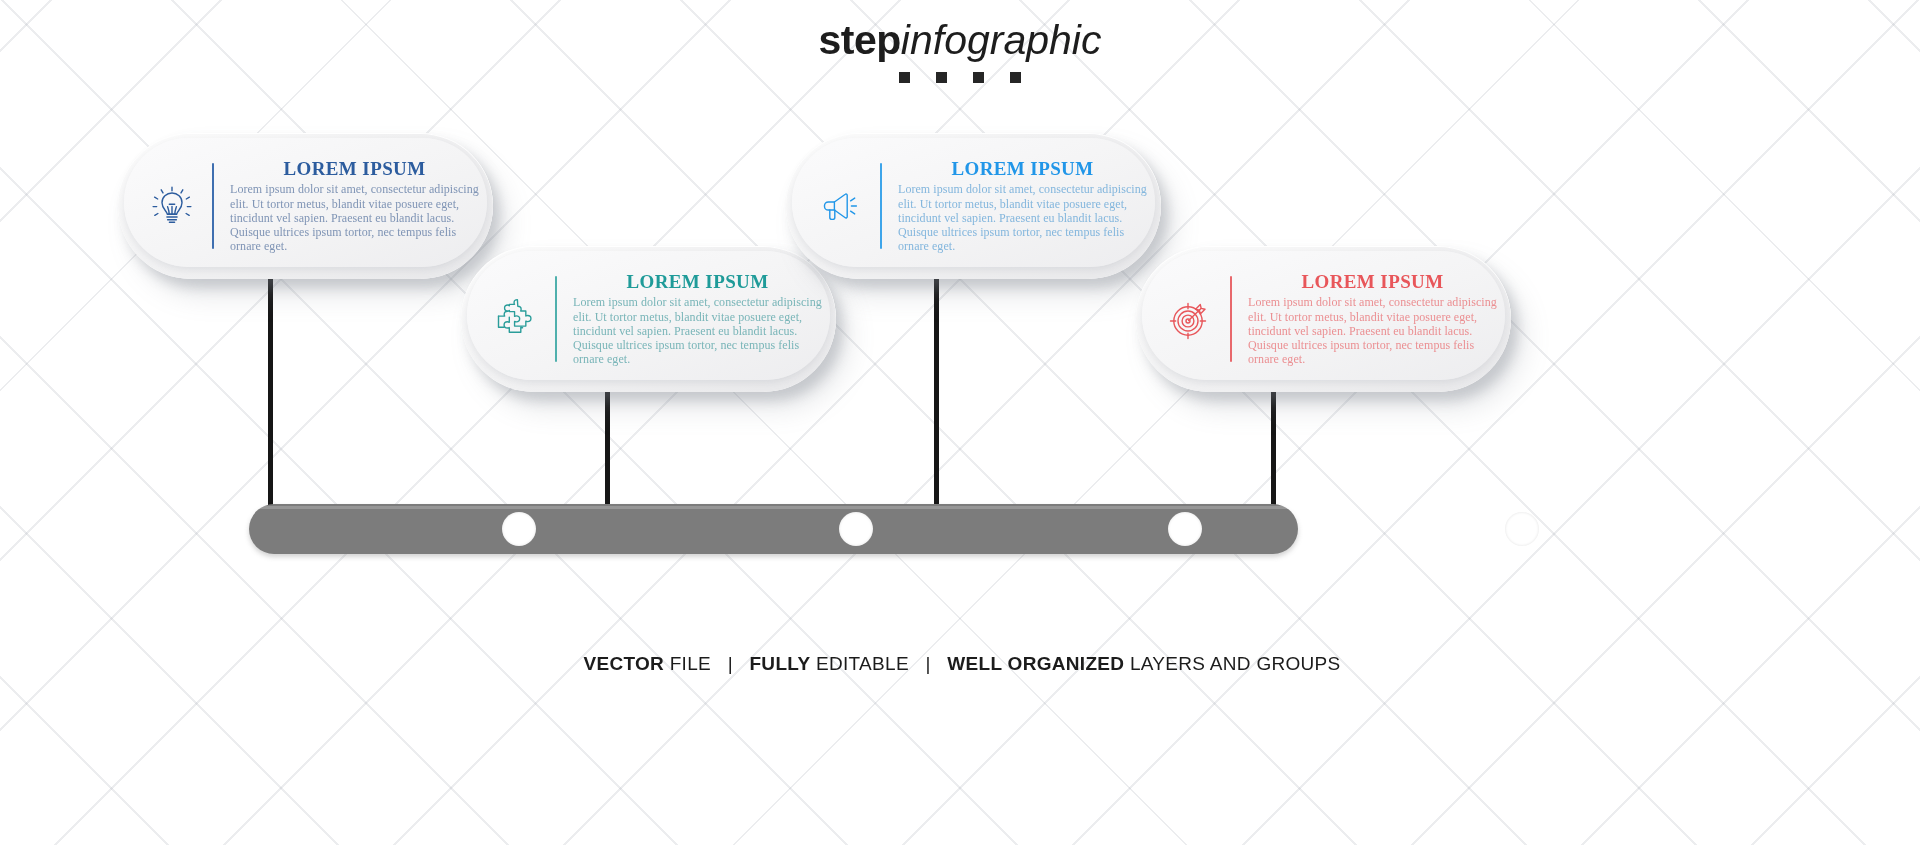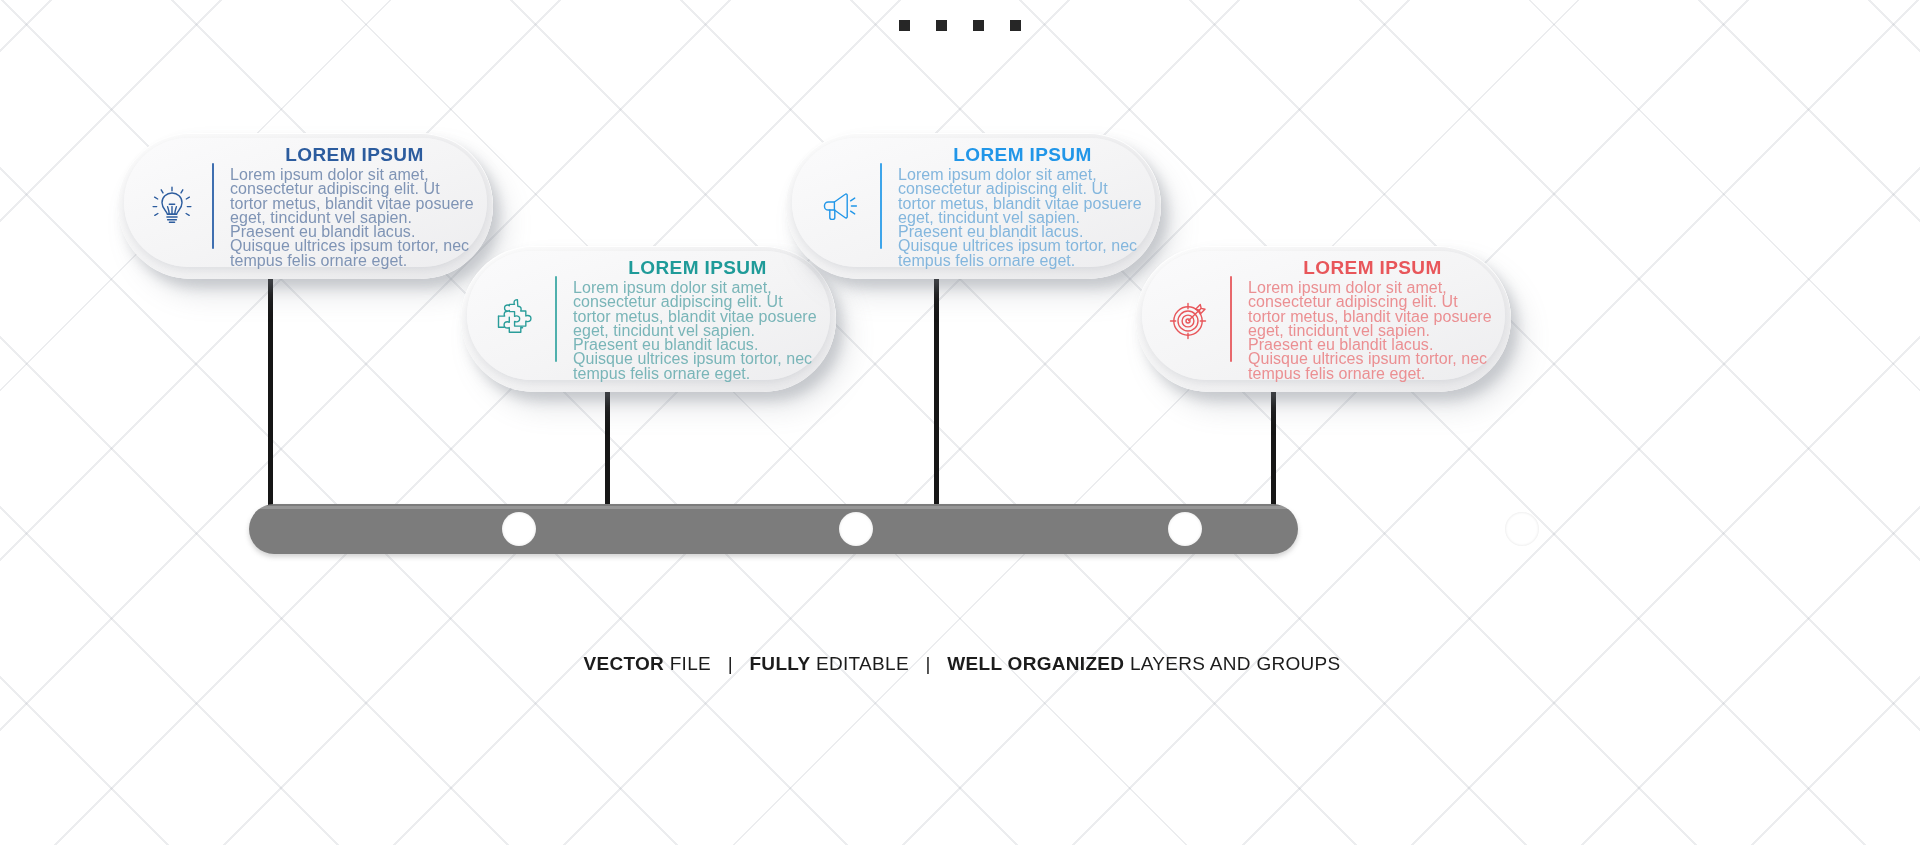--- a/index.html
+++ b/index.html
@@ -40,20 +40,21 @@
     position:absolute;
     width:375px; height:146px;
     border-radius:73px;
     background:linear-gradient(150deg,#fdfdfd 0%,#f2f2f3 42%,#e8e8ea 100%);
     box-shadow:
        7px 9px 12px rgba(120,125,135,.30),
        14px 18px 26px rgba(130,135,145,.18),
        inset 0 1px 0 rgba(255,255,255,.95);
     display:flex; align-items:center;
     z-index:5;
+    font-family:Liberation Serif, serif;
   }
   .card::after{  
     content:""; position:absolute; left:6px; top:5px; right:6px; bottom:12px;
     border-radius:68px;
     background:linear-gradient(160deg,#fbfbfc 0%,#f4f4f5 55%,#ededef 100%);
     box-shadow:0 3px 7px rgba(140,145,155,.18);
     z-index:0;
   }
   .card-inner{ position:relative; z-index:1; display:flex; align-items:center; width:100%; padding:0 14px 0 26px; }
 
@@ -61,21 +62,21 @@
   .card-icon svg{ width:52px; height:52px; display:block; }
 
   .card-divider{ width:2px; height:86px; margin:0 16px 0 12px; flex:0 0 2px; border-radius:1px; }
 
   .card-text{ flex:1 1 auto; }
   .card-title{
     font-size:19px; font-weight:bold; letter-spacing:.4px;
     text-align:center; line-height:22px; margin-bottom:2px;
   }
   .card-body{
-    font-size:16px; line-height:14.2px; letter-spacing:.05px;
+    font-size:12px; line-height:14.2px; letter-spacing:.05px;
   }
 
   
   #card-1{ left:118px;  top:133px; }
   #card-2{ left:461px;  top:246px; }
   #card-3{ left:786px;  top:133px; }
   #card-4{ left:1136px; top:246px; }
 
   
   .connector{ position:absolute; width:5px; background:#161616; z-index:2; }
@@ -116,20 +117,23 @@
   #footer .b{ font-weight:bold; }
   #footer .n{ font-weight:400; }
   #footer .sep{ font-weight:400; padding:0 11px; color:#1c1c1c; }
 </style>
 </head>
 <body>
 
 <div id="bg-pattern"></div>
 
 <div id="header">
+  <div id="title-line">
+    <span id="title-strong">step</span><span id="title-light">infographic</span>
+  </div>
   <div id="title-dots">
     <span class="dot" style="background: rgb(38, 38, 38);"></span>
     <span class="dot" style="background: rgb(38, 38, 38);"></span>
     <span class="dot" style="background: rgb(38, 38, 38);"></span>
     <span class="dot" style="background: rgb(38, 38, 38);"></span>
   </div>
 </div>
 
 <div class="card" id="card-1">
   <div class="card-inner">

